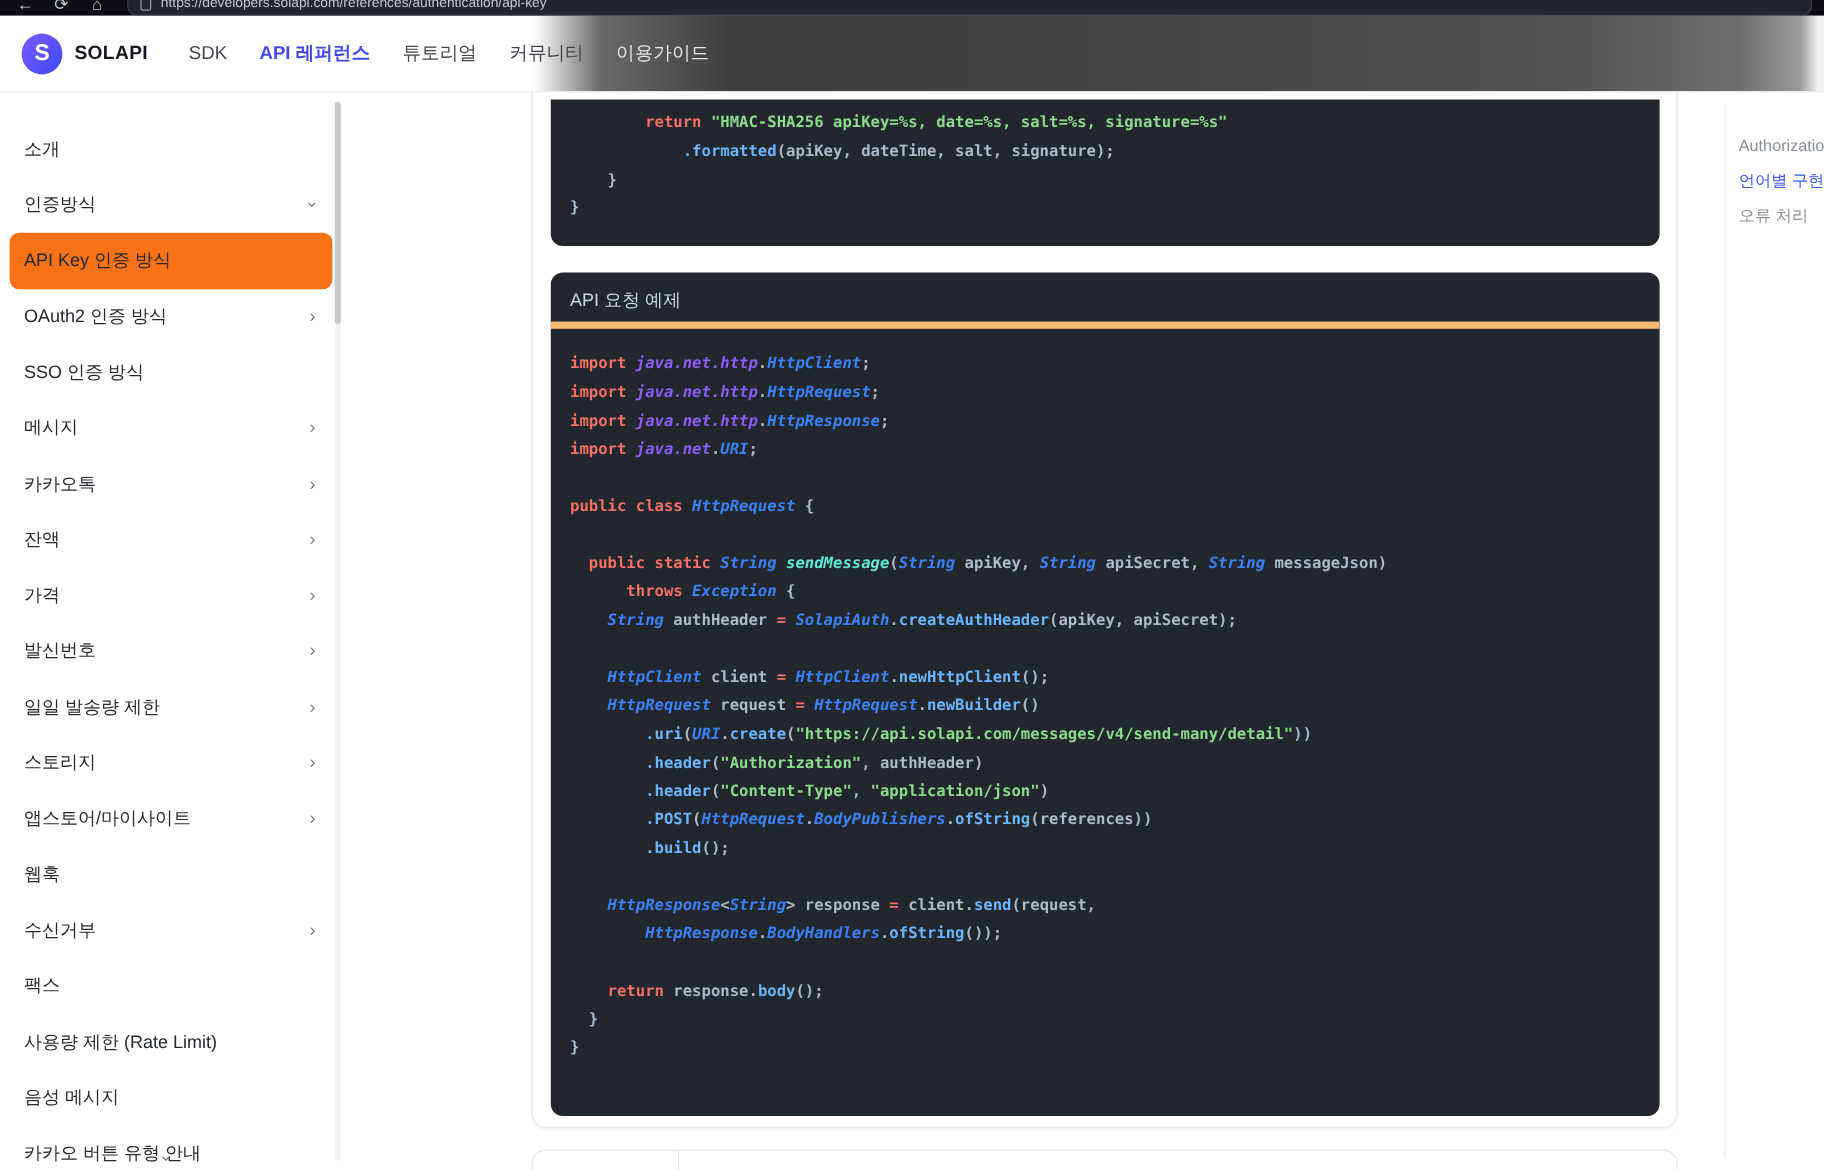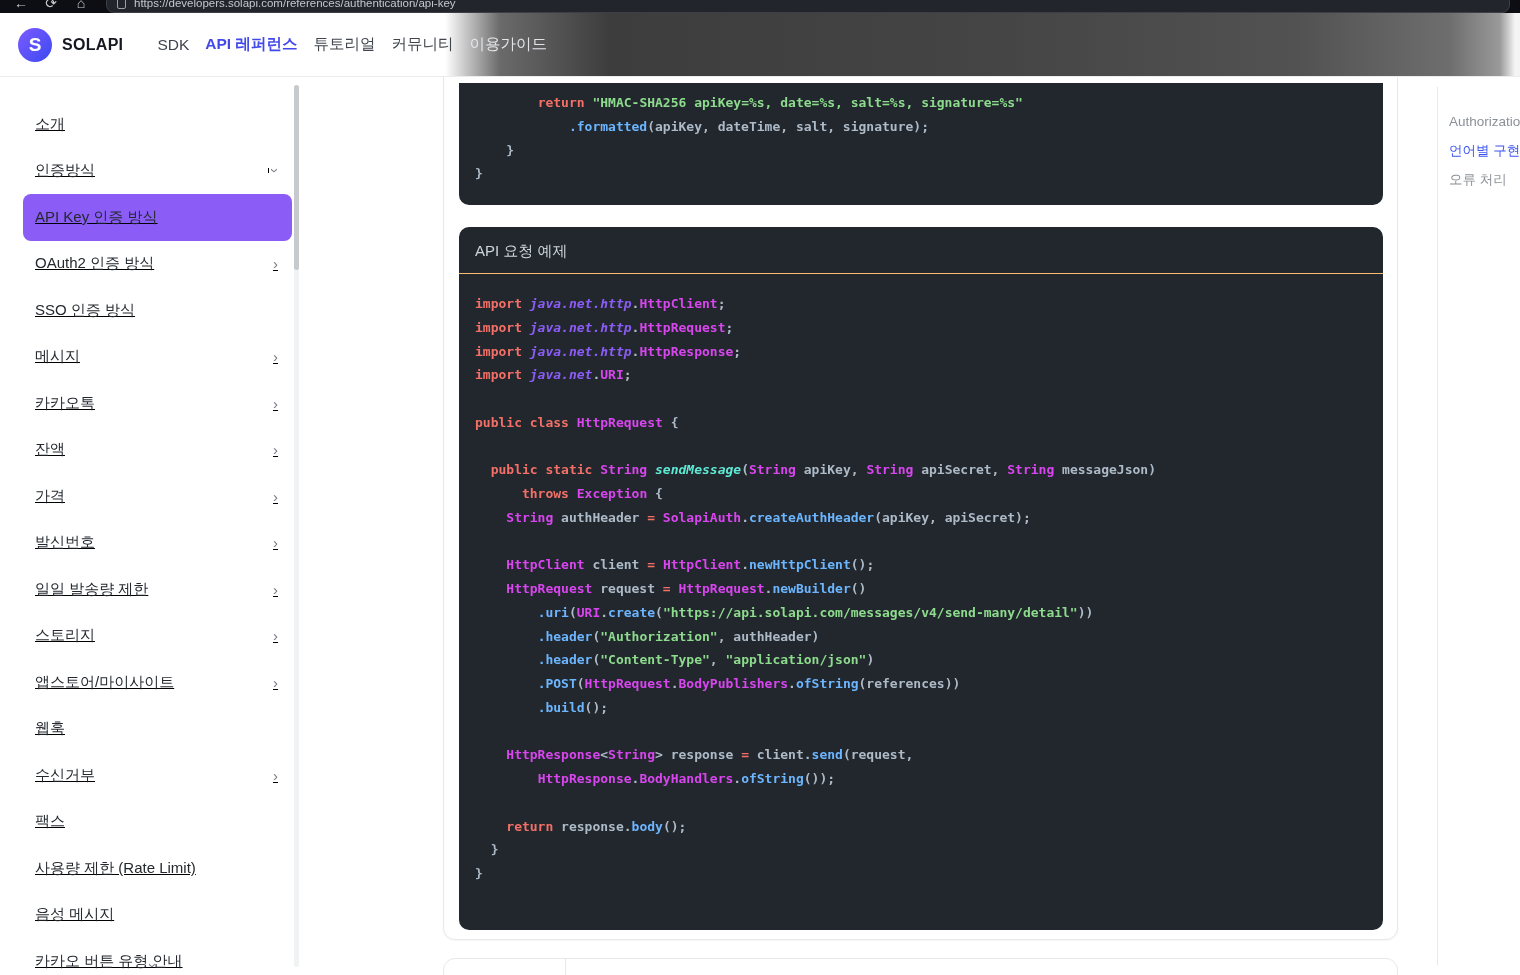--- a/index.html
+++ b/index.html
@@ -19,48 +19,48 @@
 
   
   .header { position:absolute; top:13px; left:0; width:1520px; height:64px; z-index:30;
     display:flex; align-items:center;
     background:linear-gradient(90deg,#ffffff 0px,#ffffff 445px,#6a6a6a 500px,#3d3d3d 610px,#454545 1000px,#525252 1300px,#6e6e6e 1450px,#9a9a9a 1500px,#f4f4f4 1515px);
     border-bottom:1px solid #ececec;
   }
   .logo { display:flex; align-items:center; gap:10px; margin-left:18px; cursor:pointer; }
   .logo-mark { width:34px; height:34px; border-radius:50%; background:linear-gradient(135deg,#7a5cff,#3d49f2); color:#fff; font-weight:800; font-size:19px; display:flex; align-items:center; justify-content:center; }
   .logo-text { font-size:16px; font-weight:800; color:#15181e; letter-spacing:.3px; }
-  .nav { display:flex; align-items:center; gap:16px; margin-left:34px; }
+  .nav { display:flex; align-items:center; gap:27px; margin-left:34px; }
   .nav-item { font-size:15.5px; color:#40454d; cursor:pointer; white-space:nowrap; }
   .nav-item.active { color:#4349e8; font-weight:700; }
   .nav-item.on-dark { color:#e3e5e9; }
 
   
-  .sidebar { position:absolute; top:77px; left:15px; width:285px; bottom:0; background:#fff; z-index:20; overflow:hidden;text-decoration:underline; }
+  .sidebar { position:absolute; top:77px; left:0; width:285px; bottom:0; background:#fff; z-index:20; overflow:hidden; }
   .side-list { padding-top:24px; }
   .side-item { height:46.5px; display:flex; align-items:center; padding:0 22px 0 20px; font-size:15px; color:#24292f; cursor:pointer; }
-  .side-item.active { background:#8b5cf6; border-radius:8px; margin:0 8px; padding:0 14px 0 12px; }
+  .side-item.active { background:#f97316; border-radius:8px; margin:0 8px; padding:0 14px 0 12px; }
   .chev { margin-left:auto; color:#737a82; font-size:15px; line-height:1; }
   .chev.down { transform:rotate(90deg); }
   .sb-track { position:absolute; top:8px; right:1px; width:5px; bottom:8px; background:#f1f2f3; border-radius:3px; }
   .sb-thumb { width:5px; height:185px; background:#c6cacd; border-radius:3px; cursor:pointer; }
   .sb-more { position:absolute; bottom:1px; left:136px; transform:rotate(90deg); color:#6f7680; font-size:15px; cursor:pointer; }
 
   
   .main { position:absolute; top:77px; left:285px; right:0; bottom:0; overflow:hidden; background:#fff; z-index:10; }
   .content-card { position:absolute; left:158px; top:-210px; width:955px; height:1073px; background:#fff; border:1px solid #e6e8eb; border-radius:12px; box-shadow:0 1px 2px rgba(0,0,0,.04); }
   .code-block { position:absolute; background:#22272e; }
   .block-top { left:174px; top:6px; width:924px; height:122px; border-radius:0 0 10px 10px; }
   .block-top .code-body { padding:8px 16px 0 16px; }
   .block-example { left:174px; top:150px; width:924px; height:703px; border-radius:10px; overflow:hidden; }
-  .code-header { height:47px; line-height:47px; padding:0 16px; color:#cdd5dd; font-size:15px; font-weight:500; border-bottom:1px solid #fdba74; }
+  .code-header { height:47px; line-height:47px; padding:0 16px; color:#cdd5dd; font-size:15px; font-weight:500; border-bottom:6px solid #fdba74; }
   .block-example .code-body { padding:18px 16px 0 16px; }
   .code-line { font-family:"DejaVu Sans Mono", monospace; font-size:13px; line-height:23.75px; white-space:pre; font-weight:600; color:#adbac7; }
   .tk-k  { color:#f47067; }
-  .tk-ty { color:#d946ef; }
+  .tk-ty { color:#3b82f6;font-style:italic; }
   .tk-fn { color:#5eead4;font-style:italic; }
   .tk-m  { color:#6cb6ff;margin-top:12px; }
   .tk-s  { color:#8ddb8c; }
   .tk-pl { color:#adbac7; }
   .tk-it { color:#8b5cf6; font-style:italic; }
 
   .next-card { position:absolute; left:158px; top:881px; width:955px; height:120px; background:#fff; border:1px solid #e6e8eb; border-radius:12px 12px 0 0; }
   .next-tab { position:absolute; left:0; top:0; width:122px; height:100%; border-right:1px solid #e6e8eb; border-radius:12px 0 0 0; cursor:pointer; }
 
   

